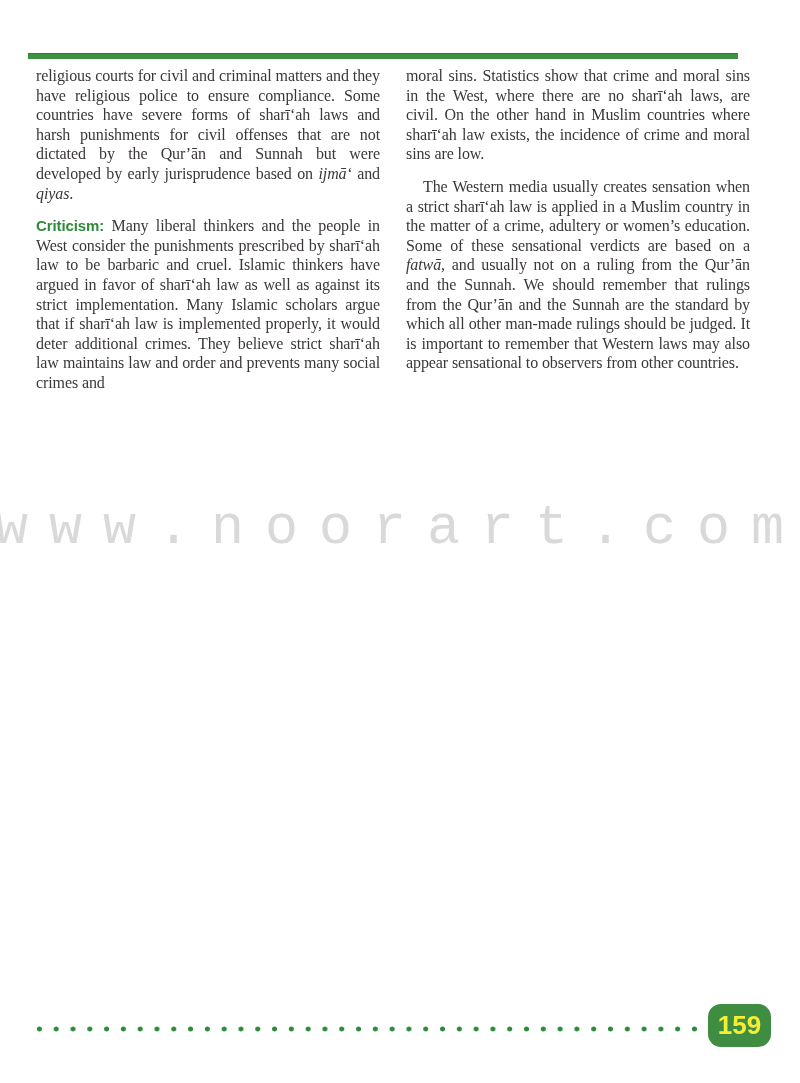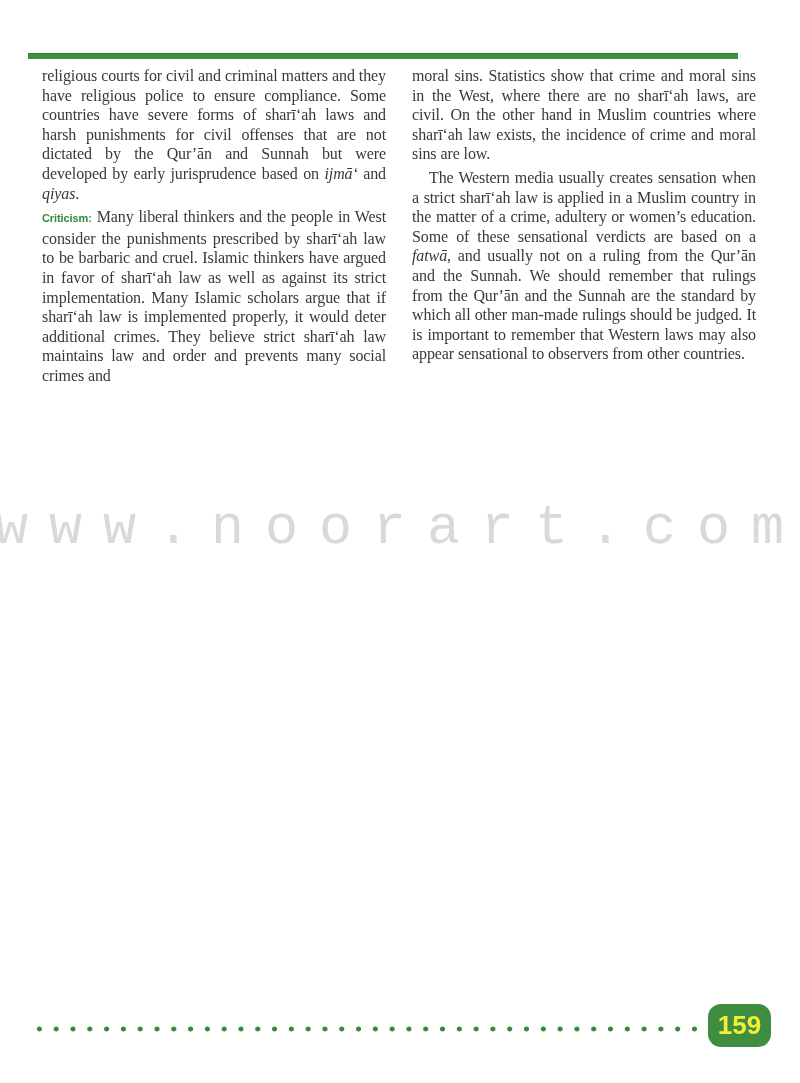--- a/index.html
+++ b/index.html
@@ -16,40 +16,40 @@
     left: 28px;
     top: 53px;
     width: 710px;
     height: 6px;
     background: #3c9143;
     border-top: 1px solid #2f7a36;
     box-sizing: border-box;
   }
   .columns {
     position: absolute;
-    left: 42px;
+    left: 36px;
     top: 66px;
     width: 714px;
     display: flex;
     gap: 26px;
   }
   .col {
     width: 344px;
     text-align: justify;
     font-size: 16px;
     line-height: 19.6px;
     color: #3b3738;
     letter-spacing: -0.1px;
   }
   .col p { margin: 0; }
-  .col p + p { margin-top: 4px; }
+  .col p + p { margin-top: 13px; }
   .crit-label {
     font-family: "Liberation Sans", sans-serif;
     font-weight: bold;
-    font-size: 11px;
+    font-size: 15px;
     color: #2e8b3a;
   }
   .indent { text-indent: 17px; }
   .watermark {
     position: absolute;
     top: 497px;
     left: 50%;
     transform: translateX(-50%);
     font-family: "Liberation Mono", monospace;
     font-size: 55px;

